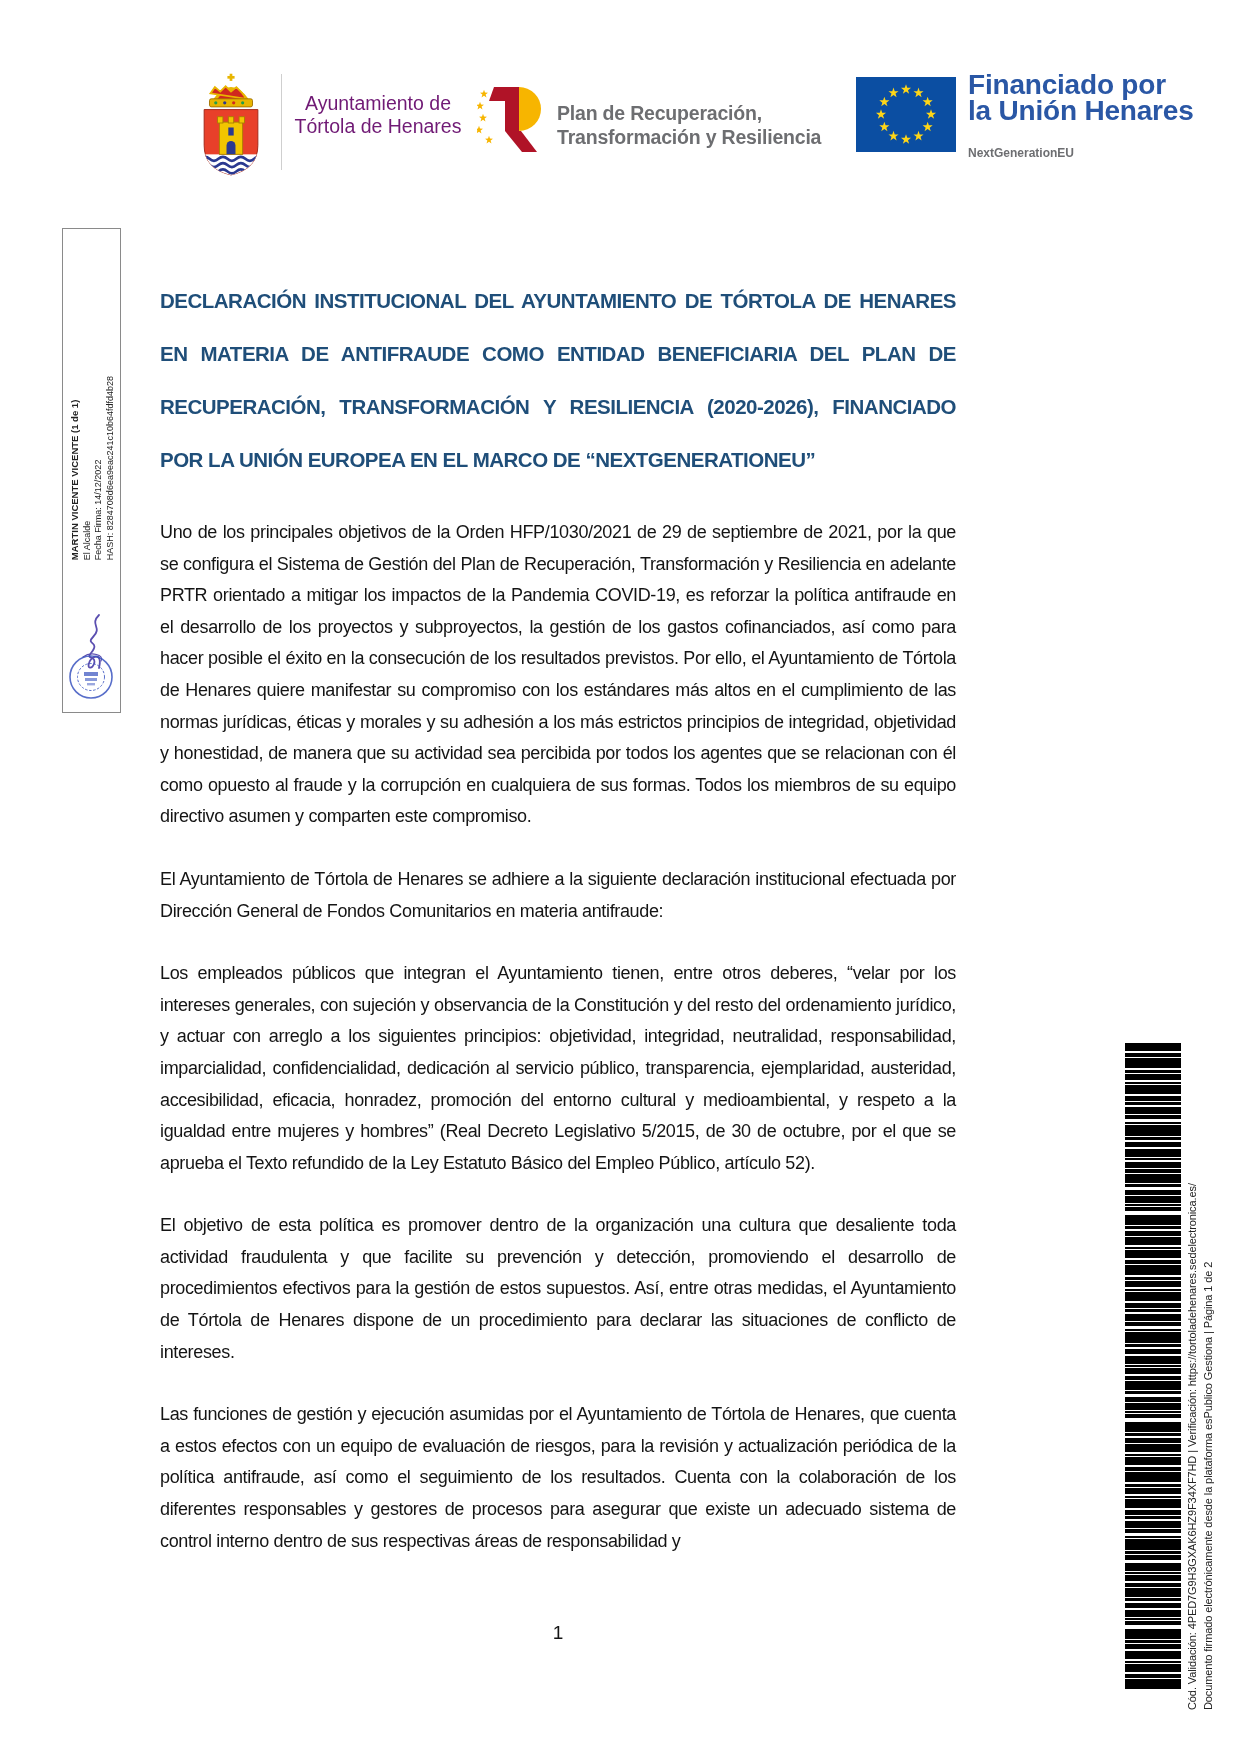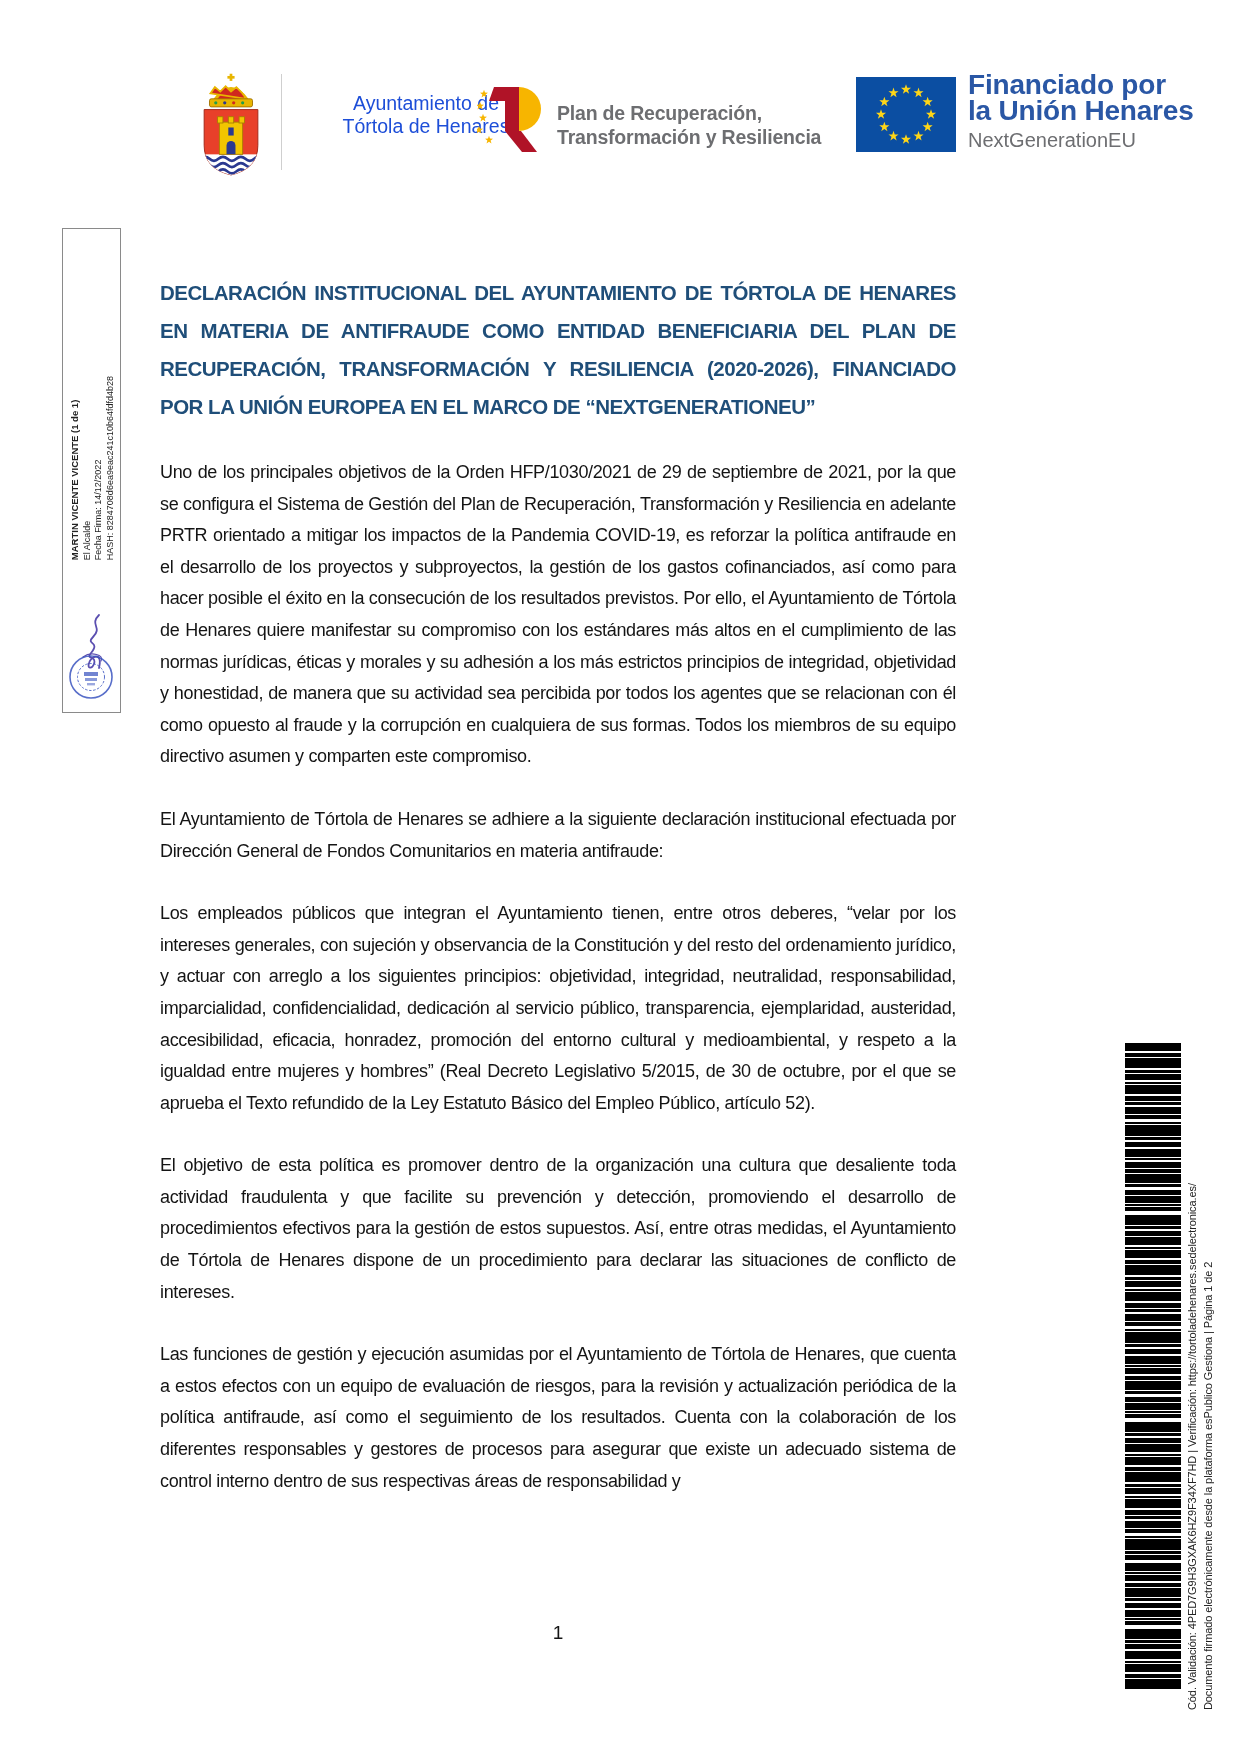--- a/index.html
+++ b/index.html
@@ -4,43 +4,43 @@
 <style>
   html,body{margin:0;padding:0;background:#fff;}
   .page{
     position:relative;width:1241px;height:1754px;background:#ffffff;
     font-family:"Liberation Sans",sans-serif;color:#1a1a1a;overflow:hidden;
   }
   
   .crest{position:absolute;left:188px;top:60px;width:86px;height:126px;}
   .header-divider{position:absolute;left:281px;top:74px;width:1px;height:96px;background:#cfcfcf;}
   .muni-name{position:absolute;left:292px;top:92px;width:172px;text-align:center;
-    font-size:19.5px;line-height:23px;color:#1d4ed8;margin-left:48px;}
+    font-size:19.5px;line-height:23px;color:#701a75;}
   .prtr-logo{position:absolute;left:477px;top:84px;width:74px;height:70px;}
   .prtr-text{position:absolute;left:557px;top:101px;font-size:19.5px;font-weight:bold;
     color:#6D6E71;line-height:24px;letter-spacing:-0.2px;}
   .eu-flag{position:absolute;left:856px;top:77px;width:100px;height:75px;}
   .eu-text{position:absolute;left:968px;top:72px;}
   .eu-text .funded{font-size:28px;font-weight:bold;color:#2A57A5;line-height:26px;letter-spacing:-0.2px;}
-  .eu-text .nextgen{font-size:20px;color:#6D6E71;margin-top:5px;}
+  .eu-text .nextgen{font-size:12px;color:#6D6E71;margin-top:22px;font-weight:bold;}
   
   .sig-box{position:absolute;left:62px;top:228px;width:57px;height:483px;
     border:1px solid #8a8a8a;background:#fff;}
   .sig-lines{position:absolute;left:7px;bottom:152px;display:flex;gap:1px;}
   .sig-lines .vline{writing-mode:vertical-rl;transform:rotate(180deg);
     white-space:nowrap;font-size:9px;line-height:10.5px;color:#222;}
   .sig-lines .vline.name{font-weight:bold;font-size:9.5px;}
   .sig-mark{position:absolute;left:12px;top:382px;width:36px;height:62px;}
   .stamp{position:absolute;left:4px;top:424px;width:48px;height:48px;opacity:.85;}
   
   .doc{position:absolute;left:160px;top:238px;width:796px;}
   .annex-title{text-align:center;font-weight:bold;font-size:21px;color:#1F4E79;
     letter-spacing:-0.3px;margin:0;}
   .doc-heading{margin:36px 0 0 0;font-weight:bold;font-size:20.5px;color:#1F4E79;
-    line-height:38px;text-align:justify;letter-spacing:-0.5px;}
+    line-height:53px;text-align:justify;letter-spacing:-0.5px;}
   .body-text p{margin:31px 0 0 0;font-size:18px;line-height:31.6px;color:#141414;
     text-align:justify;letter-spacing:-0.35px;}
   .body-text p:first-child{}
   .page-number{position:absolute;left:160px;top:1622px;width:796px;text-align:center;
     font-size:19px;color:#141414;}
   
   .barcode{position:absolute;left:1125px;top:1043px;width:56px;height:650px;overflow:hidden;}
   .barcode .bar{width:100%;background:#000;}
   .right-meta{position:absolute;left:1186px;top:950px;height:760px;display:flex;gap:3px;}
   .right-meta .vline{writing-mode:vertical-rl;transform:rotate(180deg);

